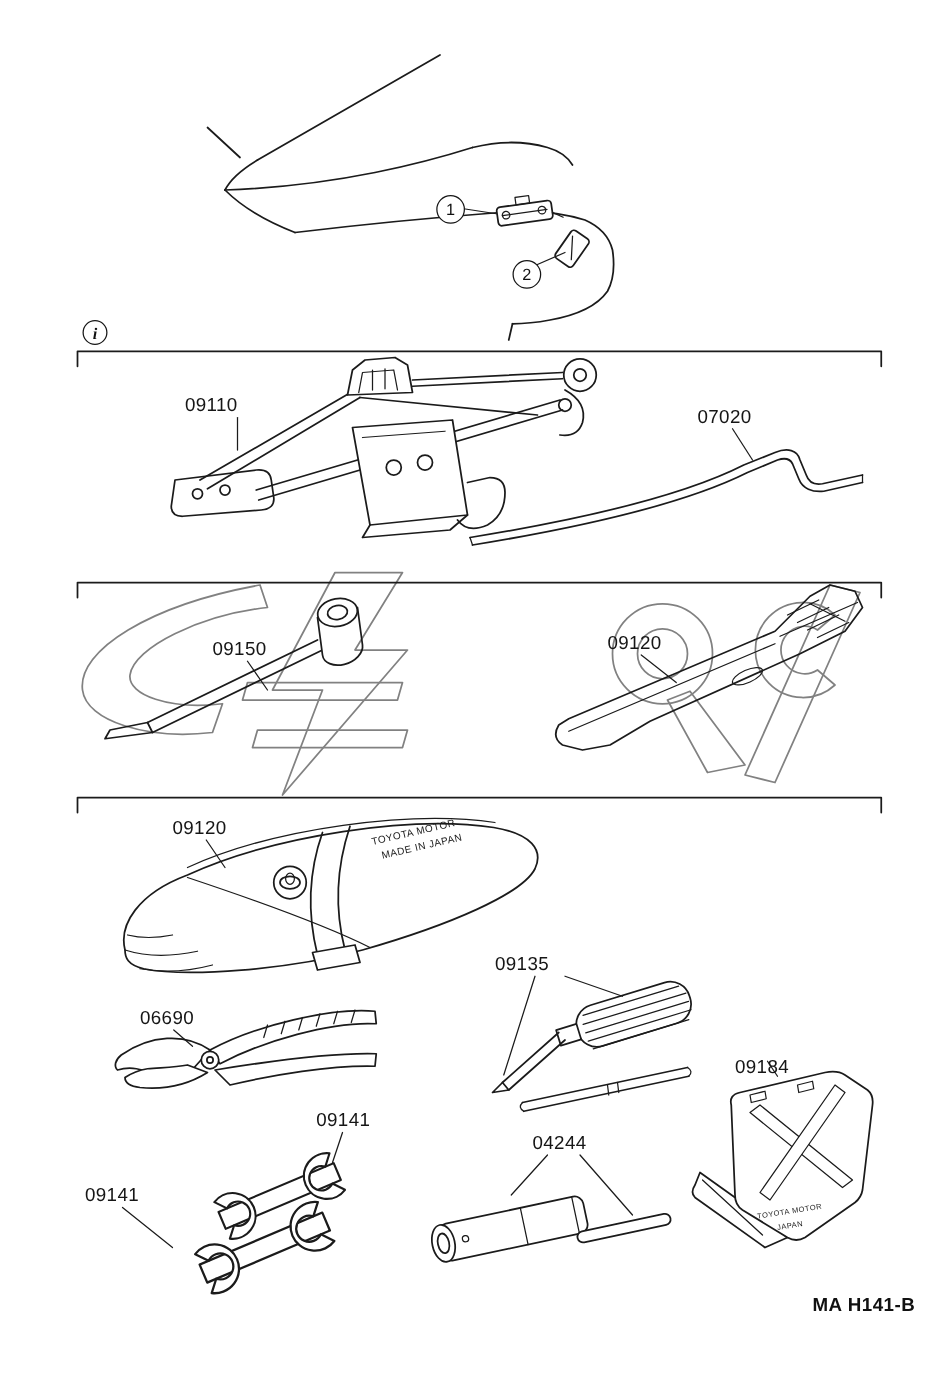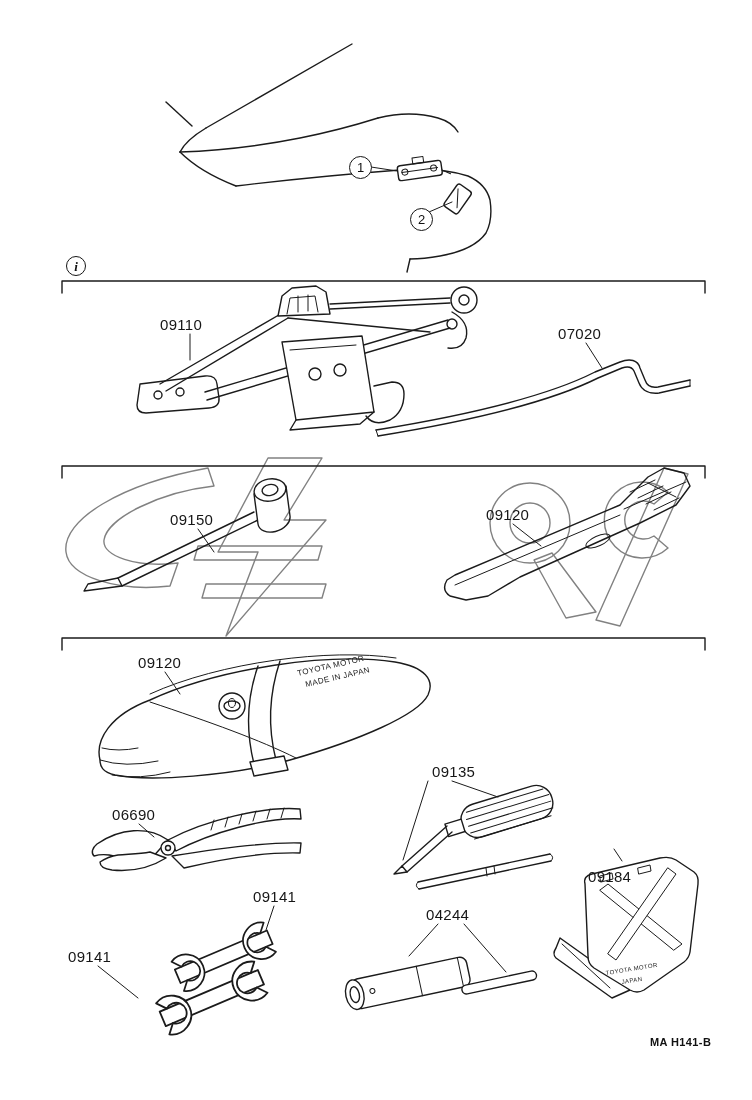--- a/index.html
+++ b/index.html
@@ -11,21 +11,21 @@
   .art .wfill{fill:#ffffff;}
   .art .thin{stroke-width:1;}
   .art .wm{fill:#bcbcbc;stroke:none;opacity:.55;}
   .art .marktext{fill:#1b1b1b;stroke:none;font-family:"Liberation Sans",sans-serif;letter-spacing:.4px;}
   .part-label{position:absolute;font-size:15px;letter-spacing:.3px;white-space:nowrap;color:#161616;}
   .callout{position:absolute;width:21px;height:21px;border:1.6px solid #161616;border-radius:50%;
            background:#fff;display:flex;align-items:center;justify-content:center;
            font-size:13px;line-height:1;}
   .callout.info{width:18px;height:18px;font-family:"Liberation Serif",serif;
                 font-style:italic;font-weight:bold;font-size:13px;}
-  .page-code{position:absolute;font-weight:bold;font-size:11px;letter-spacing:.4px;}
+  .page-code{position:absolute;font-weight:bold;font-size:15px;letter-spacing:.4px;}
 </style>
 </head>
 <body>
 
 <div class="canvas">
 
 <svg class="art" width="752" height="1100" viewBox="0 0 752 1100">
 
   <g>
     <path d="M352,44 L206,128"></path>
@@ -219,27 +219,27 @@
     <path class="thin" d="M98,966 L138,998"></path>
     <path class="thin" d="M438,924 L409,956"></path>
     <path class="thin" d="M464,924 L506,972"></path>
   </g>
 </svg>
 
 <div class="callout" style="left:349px;top:156px">1</div>
 <div class="callout" style="left:410px;top:208px">2</div>
 <div class="callout info" style="left:66px;top:256px">i</div>
 
-<div class="part-label" style="left:160px;top:316px">09110</div>
+<div class="part-label" style="left:148px;top:316px">09110</div>
 <div class="part-label" style="left:558px;top:325px">07020</div>
 <div class="part-label" style="left:170px;top:511px">09150</div>
 <div class="part-label" style="left:486px;top:506px">09120</div>
 <div class="part-label" style="left:138px;top:654px">09120</div>
 <div class="part-label" style="left:112px;top:806px">06690</div>
-<div class="part-label" style="left:432px;top:763px">09135</div>
-<div class="part-label" style="left:588px;top:868px">09184</div>
+<div class="part-label" style="left:396px;top:763px">09135</div>
+<div class="part-label" style="left:588px;top:845px">09184</div>
 <div class="part-label" style="left:253px;top:888px">09141</div>
 <div class="part-label" style="left:68px;top:948px">09141</div>
 <div class="part-label" style="left:426px;top:906px">04244</div>
 
 <div class="page-code" style="left:650px;top:1036px">MA  H141-B</div>
 
 </div>
 
 </body></html>

